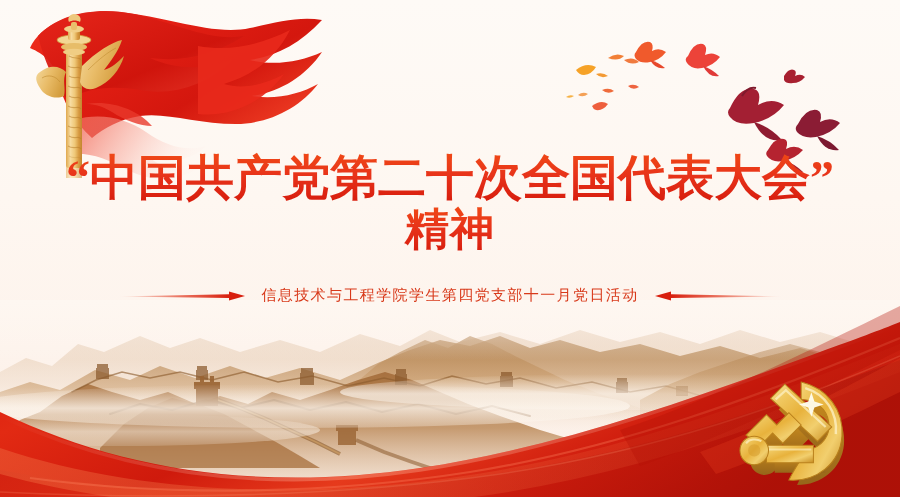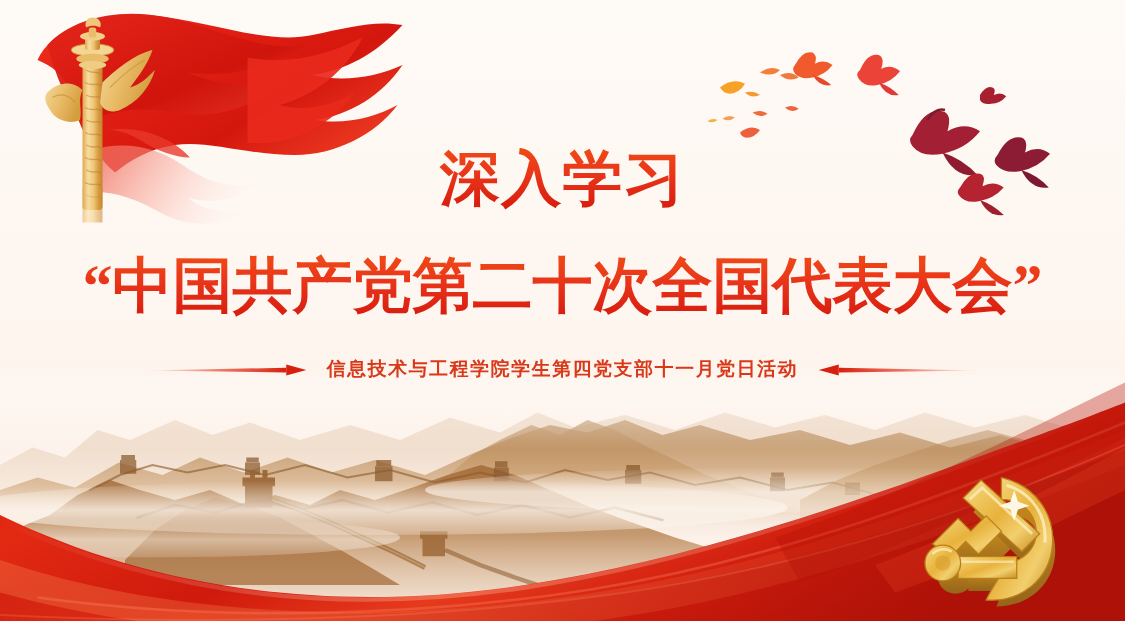--- a/index.html
+++ b/index.html
@@ -37,21 +37,21 @@
 
   
   #subtitle-row{
     position:absolute;left:0;top:286px;width:900px;
     display:flex;align-items:center;justify-content:center;gap:16px;z-index:40;
   }
   .rule{width:128px;height:10px;position:relative;}
   .rule svg{display:block;}
   #subtitle-text{
     font-family:"Liberation Serif","DejaVu Serif",serif;
-    font-size:15px;font-weight:700;letter-spacing:1.4px;
+    font-size:15px;font-weight:400;letter-spacing:1.4px;
     color:#d8391a;white-space:nowrap;
   }
 
   
   .no-sel{user-select:none;}
 </style>
 </head>
 <body>
 
 <div id="poster">
@@ -392,22 +392,22 @@
         <path d="M4,64 C7,60 14,59 19,62" fill="none" stroke="#fdf2c8" stroke-width="2" opacity="0.7"></path>
 
         <g opacity="0.95">
           <path d="M68,14 l3,9 l9,3 l-9,3 l-3,9 l-3,-9 l-9,-3 l9,-3 Z" fill="#fffdf0"></path>
         </g>
       </g>
     </svg>
   </div>
 
   <div id="title-block" class="no-sel">
-    <span class="tline" id="title-line-1">深入学习</span>
     <span class="tline" id="title-line-2">“中国共产党第二十次全国代表大会”</span>
+    <span class="tline" id="title-line-3">精神</span>
   </div>
 
   <div id="subtitle-row" class="no-sel">
     <span class="rule">
       <svg width="128" height="10" viewBox="0 0 128 10">
         <defs>
           <linearGradient id="ruleL" x1="0" y1="0" x2="1" y2="0">
             <stop offset="0%" stop-color="#e23a1c" stop-opacity="0"></stop>
             <stop offset="55%" stop-color="#e03218" stop-opacity="0.65"></stop>
             <stop offset="100%" stop-color="#d81f0e" stop-opacity="1"></stop>

